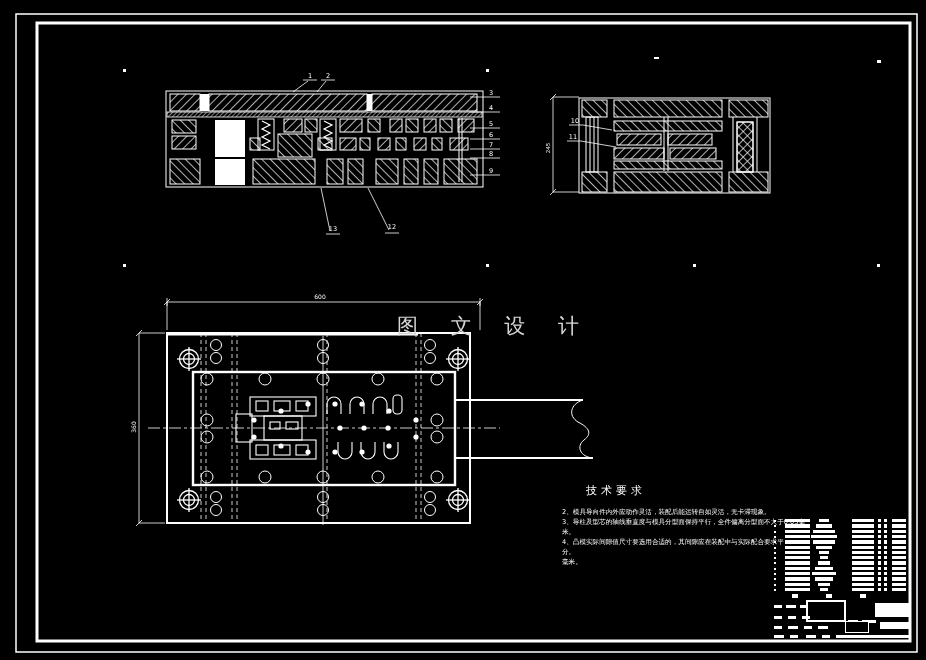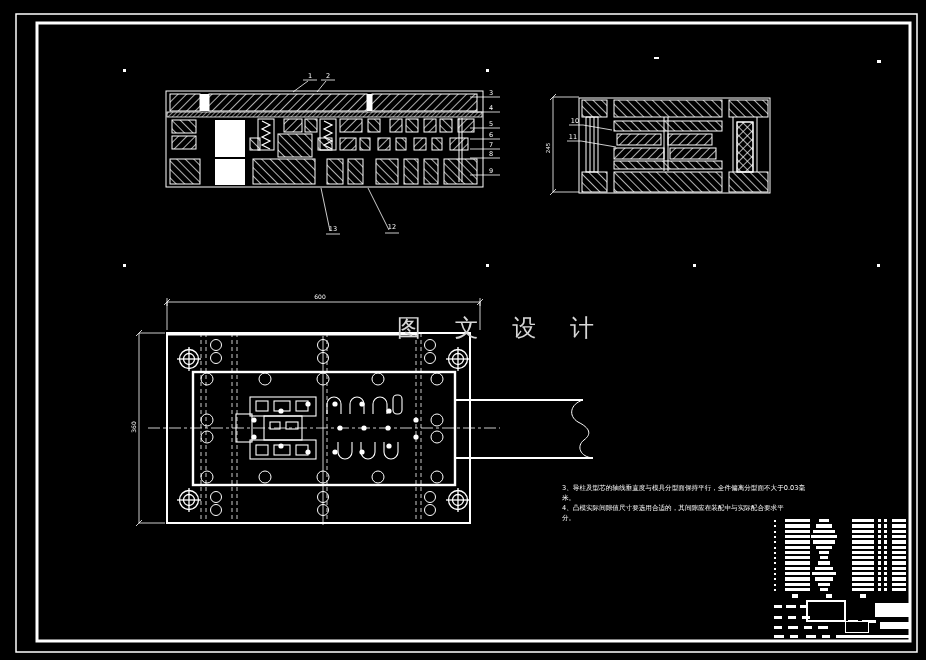--- a/index.html
+++ b/index.html
@@ -1,21 +1,21 @@
 <!DOCTYPE html>
 <html><head>
 <meta charset="utf-8">
 <style>
   html,body{margin:0;padding:0;background:#000;}
   body{width:926px;height:660px;position:relative;overflow:hidden;
        font-family:"DejaVu Sans",sans-serif;color:#fff;}
   svg{position:absolute;left:0;top:0;}
   .overlay{position:absolute;}
   
-  #watermark{left:397px;top:312px;font-size:24px;letter-spacing:13px;
+  #watermark{left:397px;top:312px;font-size:21px;letter-spacing:13px;
              color:#d6d6d6;font-family:"DejaVu Serif",serif;white-space:nowrap;}
   
   #techreq{left:562px;top:483px;width:260px;}
   #techreq .tr-title{font-size:11px;letter-spacing:4px;margin-left:24px;margin-bottom:9px;}
   #techreq .tr-line{font-size:6.6px;line-height:10px;white-space:nowrap;}
   
   #bom{left:772px;top:519px;width:140px;height:85px;}
   #bom,.tb-row{position:absolute;}
   #bom div{position:absolute;background:#fff;}
   
@@ -327,24 +327,27 @@
       <path d="M583,400 C570,404 568,416 578,422 C590,428 592,434 584,440 C576,446 580,457 593,458" stroke-width="1" fill="none"></path>
     </g>
   </g>
   <text x="320" y="299" fill="#fff" font-size="6" text-anchor="middle">600</text>
   <text x="136" y="427" fill="#fff" font-size="6" text-anchor="middle" transform="rotate(-90 136 427)">360</text>
 </svg>
 
 <div id="watermark" class="overlay">图 文 设 计</div>
 
 <div id="techreq" class="overlay">
+  <div class="tr-title">技术要求</div>
+  <div class="tr-line">2、模具导向件内外应动作灵活，装配后能运转自如灵活，无卡滞现象。</div>
   <div class="tr-line">3、导柱及型芯的轴线垂直度与模具分型面保持平行，全件偏离分型面不大于0.03毫</div>
   <div class="tr-line">米。</div>
   <div class="tr-line">4、凸模实际间隙值尺寸要选用合适的，其间隙应在装配中与实际配合要求平</div>
   <div class="tr-line">分。</div>
+  <div class="tr-line">毫米。</div>
 </div>
 
 <div id="bom" class="overlay">
     <div style="left: 2px; top: 1px; width: 2px; height: 2px;"></div>
     <div style="left: 13px; top: 0px; width: 25px; height: 3.4px;"></div>
     <div style="left: 47px; top: 0px; width: 10px; height: 3.4px;"></div>
     <div style="left: 80px; top: 0px; width: 22px; height: 3.4px;"></div>
     <div style="left: 106px; top: 0px; width: 3px; height: 3.4px;"></div>
     <div style="left: 112px; top: 0px; width: 3px; height: 3.4px;"></div>
     <div style="left: 120px; top: 0px; width: 14px; height: 3.4px;"></div>

